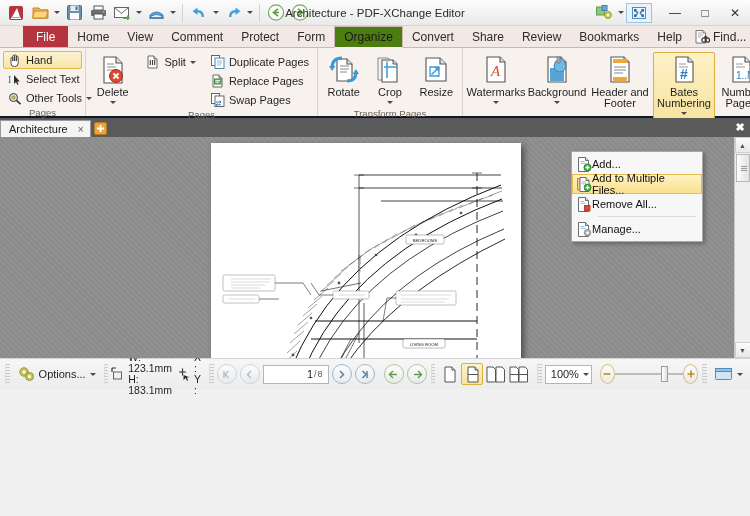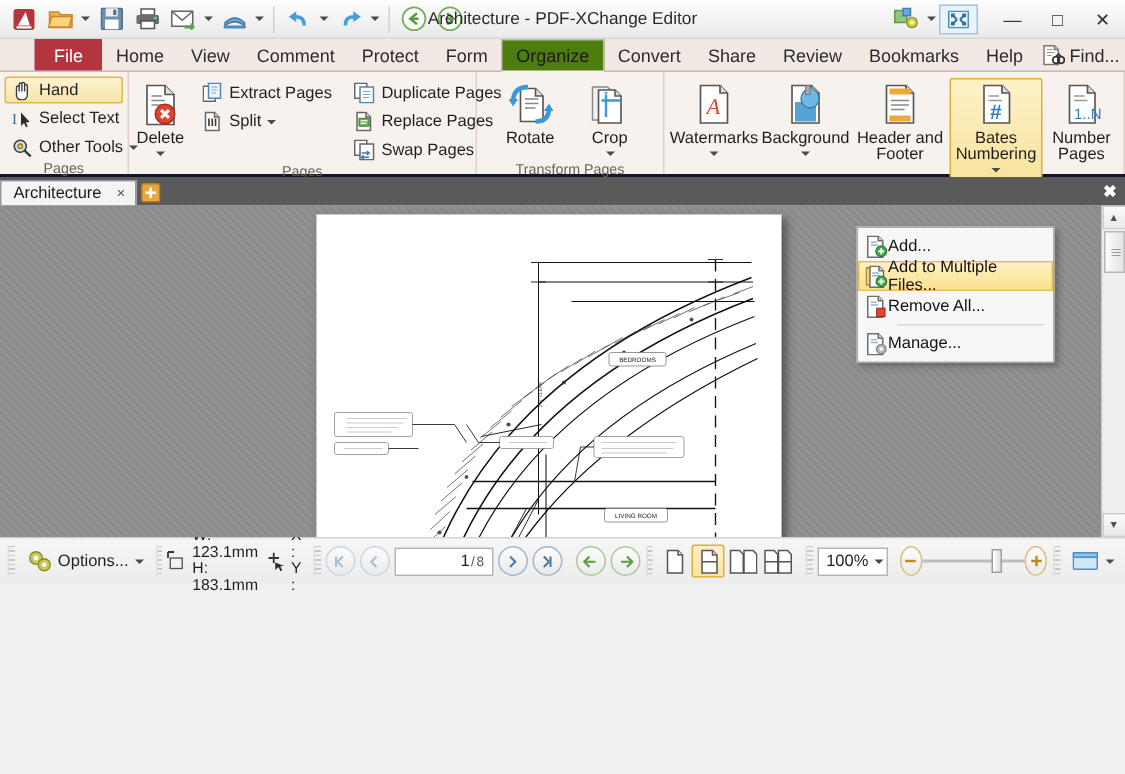--- a/index.html
+++ b/index.html
@@ -473,30 +473,20 @@
           <span class="lbl">Delete</span>
           <span class="dcaret-row">
               <span class="caret"></span>
             </span>
         </div>
 
         <div class="col" style="margin-left:4px">
           <div class="smallbtn">
             <span>
               <svg width="14" height="14" viewBox="0 0 14 14">
-                  <rect x="0.5" y="2.5" width="8" height="10" fill="#fff" stroke="#666"></rect>
-                  <rect x="4" y="0.5" width="8" height="10" fill="#eef4fa" stroke="#4f86b8"></rect>
-                  <path d="M6 3 h4 M6 5 h4 M6 7 h3" stroke="#7aa9d0" stroke-width="0.8"></path>
-                </svg>
-            </span>
-            <span>Extract Pages</span>
-          </div>
-          <div class="smallbtn">
-            <span>
-              <svg width="14" height="14" viewBox="0 0 14 14">
                   <path d="M2 1 h6 l3 3 v9 H2 Z" fill="#fff" stroke="#666"></path>
                   <path d="M8 1 v3 h3" fill="#ddd" stroke="#666"></path>
                   <path d="M4.3 5 v5 M6.5 5 v5 M8.7 5 v5" stroke="#3a3a3a" stroke-width="1.1"></path>
                 </svg>
             </span>
             <span>Split</span>
             <span class="caret"></span>
           </div>
         </div>
 
@@ -562,20 +552,32 @@
                 <path d="M19 5 v4 h4" fill="#e0e0e0" stroke="#555" stroke-width="1"></path>
                 <path d="M13 8 v15 M10 12 h13" stroke="#3a9ad9" stroke-width="1.6"></path>
                 <path d="M11.5 6.5 l1.5 1.5 l1.5 -1.5" fill="#3a9ad9"></path>
               </svg>
           </span>
           <span class="lbl">Crop</span>
           <span class="dcaret-row">
               <span class="caret"></span>
             </span>
         </div>
+        <div class="bigbtn">
+          <span>
+            <svg width="32" height="30" viewBox="0 0 32 30">
+                <path d="M6 3 h14 l6 6 v17 H6 Z" fill="#fff" stroke="#555" stroke-width="1.1"></path>
+                <path d="M20 3 v6 h6" fill="#e0e0e0" stroke="#555" stroke-width="1.1"></path>
+                <path d="M10 12 h9 v9 h-9 z" fill="none" stroke="#3a9ad9" stroke-width="1.3"></path>
+                <path d="M11.5 19.5 L19 12.5" stroke="#3a9ad9" stroke-width="1.6"></path>
+                <path d="M19 12 l0 5 l-5 -5 z" fill="#3a9ad9"></path>
+              </svg>
+          </span>
+          <span class="lbl">Resize</span>
+        </div>
       </div>
       <div class="rgroup-label">Transform Pages</div>
     </div>
 
     <div class="rgroup" style="width:auto; flex:1">
       <div class="rgroup-body" style="padding-top:2px">
         <div class="bigbtn wide">
           <span>
             <svg width="32" height="30" viewBox="0 0 32 30">
                 <path d="M7 2 h13 l5 5 v20 H7 Z" fill="#fff" stroke="#555" stroke-width="1.1"></path>

